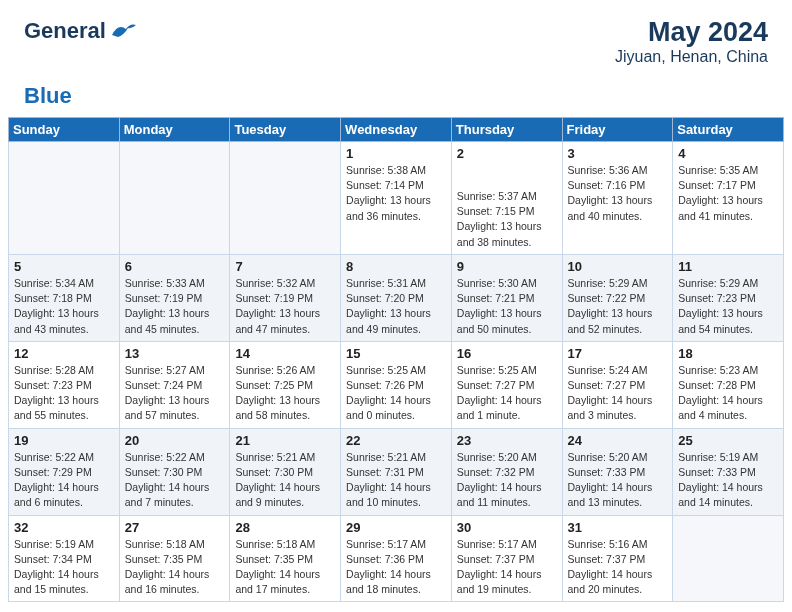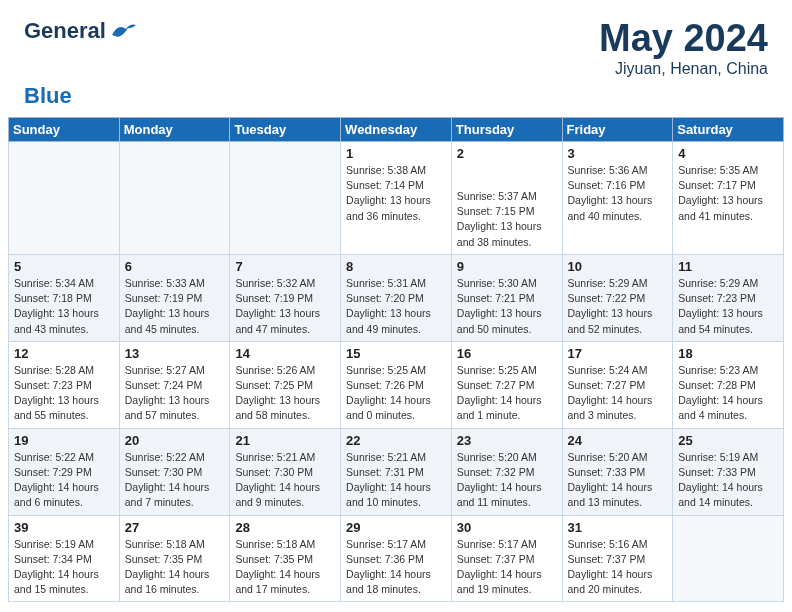--- a/index.html
+++ b/index.html
@@ -23,21 +23,21 @@
     }
     .logo-row {
       display: flex;
       align-items: center;
       gap: 4px;
     }
     .title-area {
       text-align: right;
     }
     .title-area h1 {
-      font-size: 38px;
+      font-size: 27px;
       font-weight: bold;
       color: #1a3a5c;
       line-height: 1.1;
     }
     .title-area h2 {
       font-size: 16px;
       font-weight: normal;
       color: #1a3a5c;
     }
     table {
@@ -296,21 +296,21 @@
         <td>
           <div class="day-num">25</div>
           <div class="day-info" style="white-space: pre-line;">Sunrise: 5:19 AM
 Sunset: 7:33 PM
 Daylight: 14 hours
 and 14 minutes.</div>
         </td>
       </tr>
       <tr>
         <td>
-          <div class="day-num">39</div>
+          <div class="day-num">32</div>
           <div class="day-info" style="white-space: pre-line;">Sunrise: 5:19 AM
 Sunset: 7:34 PM
 Daylight: 14 hours
 and 15 minutes.</div>
         </td>
         <td>
           <div class="day-num">27</div>
           <div class="day-info" style="white-space: pre-line;">Sunrise: 5:18 AM
 Sunset: 7:35 PM
 Daylight: 14 hours

